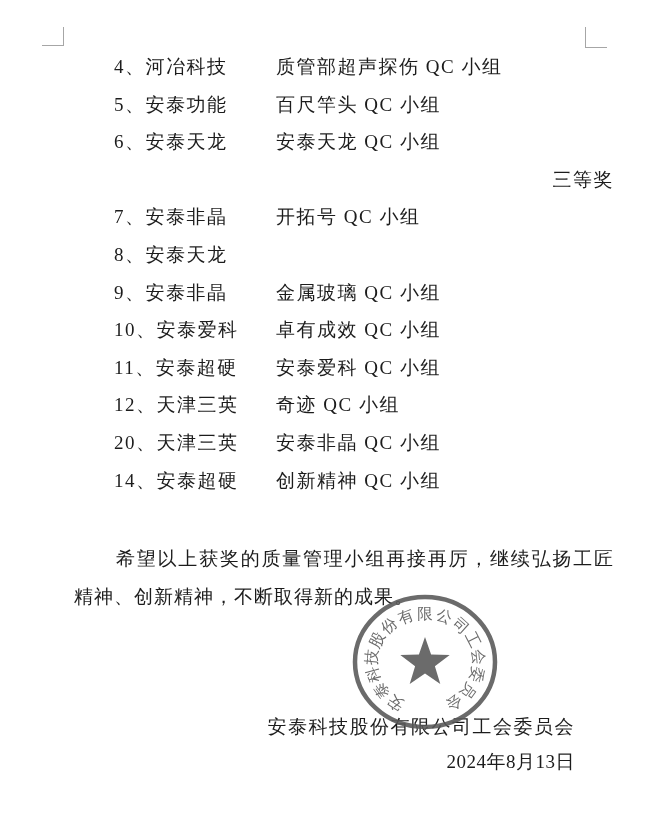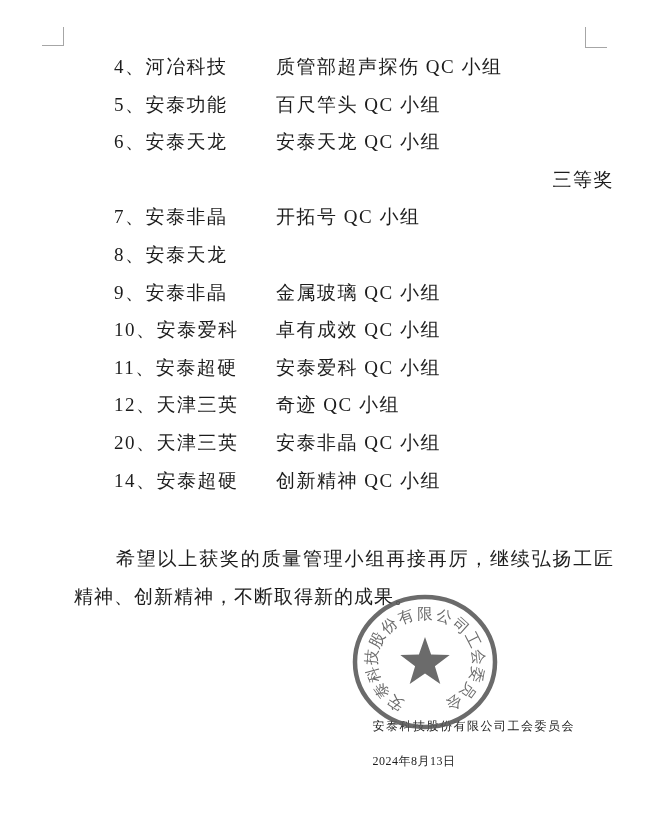--- a/index.html
+++ b/index.html
@@ -50,29 +50,29 @@
     text-indent: 42px;
     text-align: justify;
     letter-spacing: 1px;
   }
   .signature-block {
     position: absolute;
     left: 63px; top: 713px; width: 540px;
     display: flex;
     flex-direction: column;
     align-items: flex-end;
-    font-size: 12px;
+    font-size: 19px;
     letter-spacing: 1.5px;
   }
   .signature-inner { margin-right: 28px; }
   .signature-org { line-height: 27px; white-space: nowrap; }
   .signature-date {
     margin-top: 8px;
     line-height: 27px;
-    text-align: left;
+    text-align: right;
     letter-spacing: 0.5px;
   }
   .stamp {
     position: absolute;
     left: 340px; top: 582px;
     width: 170px; height: 160px;
     opacity: 0.88;
     pointer-events: none;
   }
   .stamp svg { width: 100%; height: 100%; }

